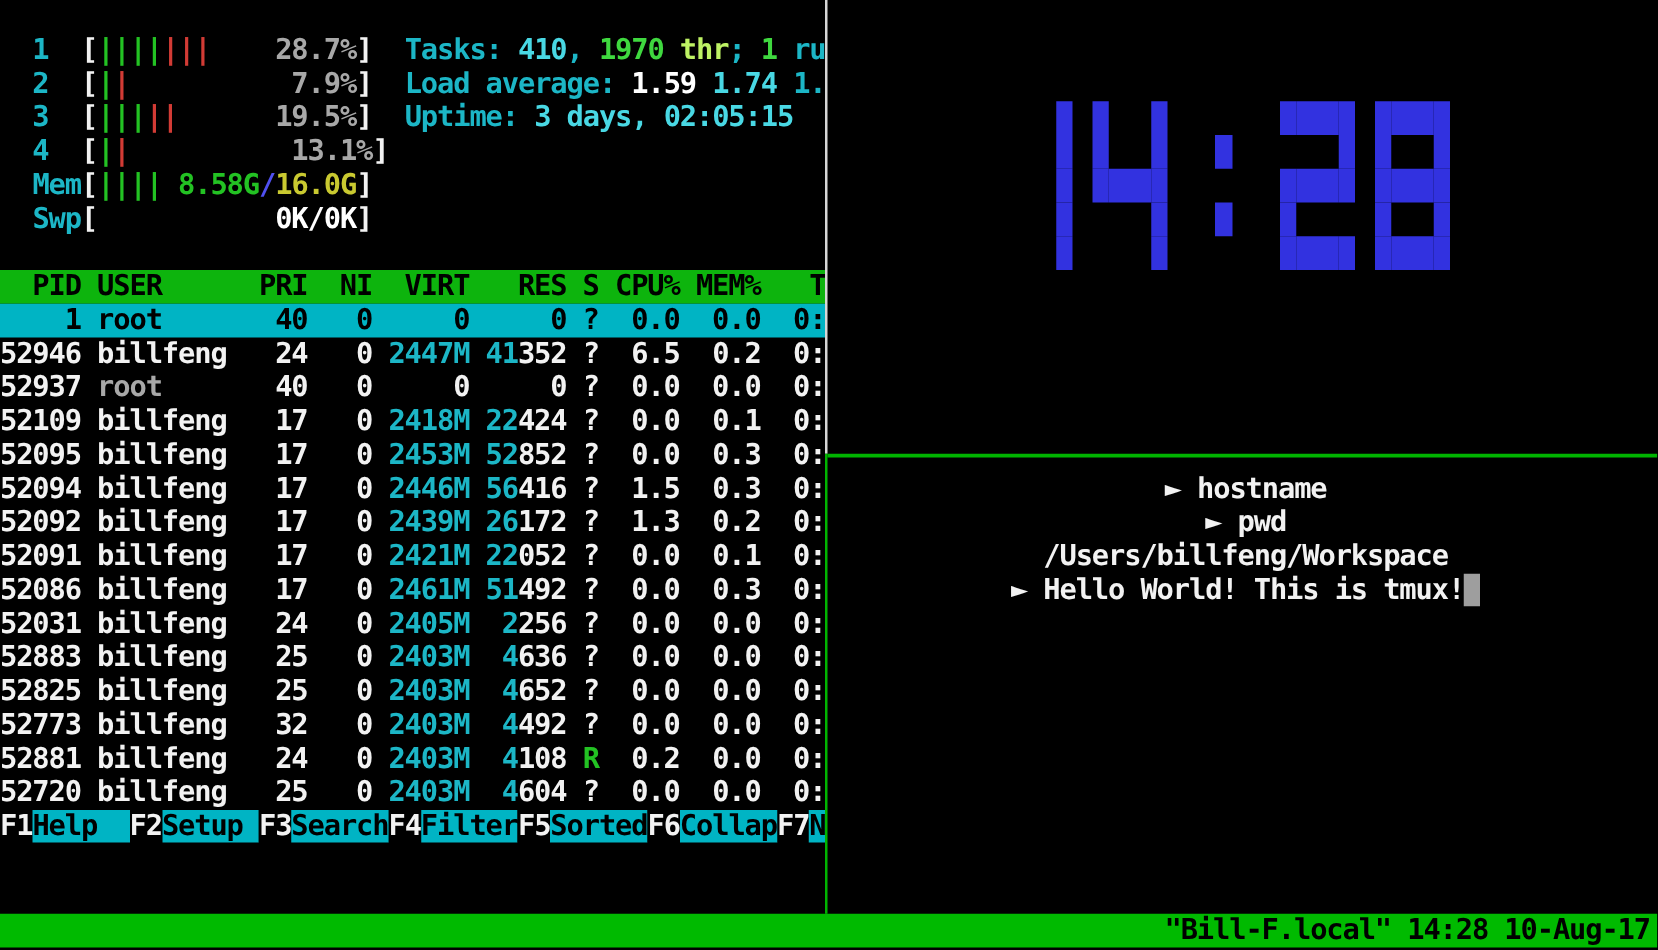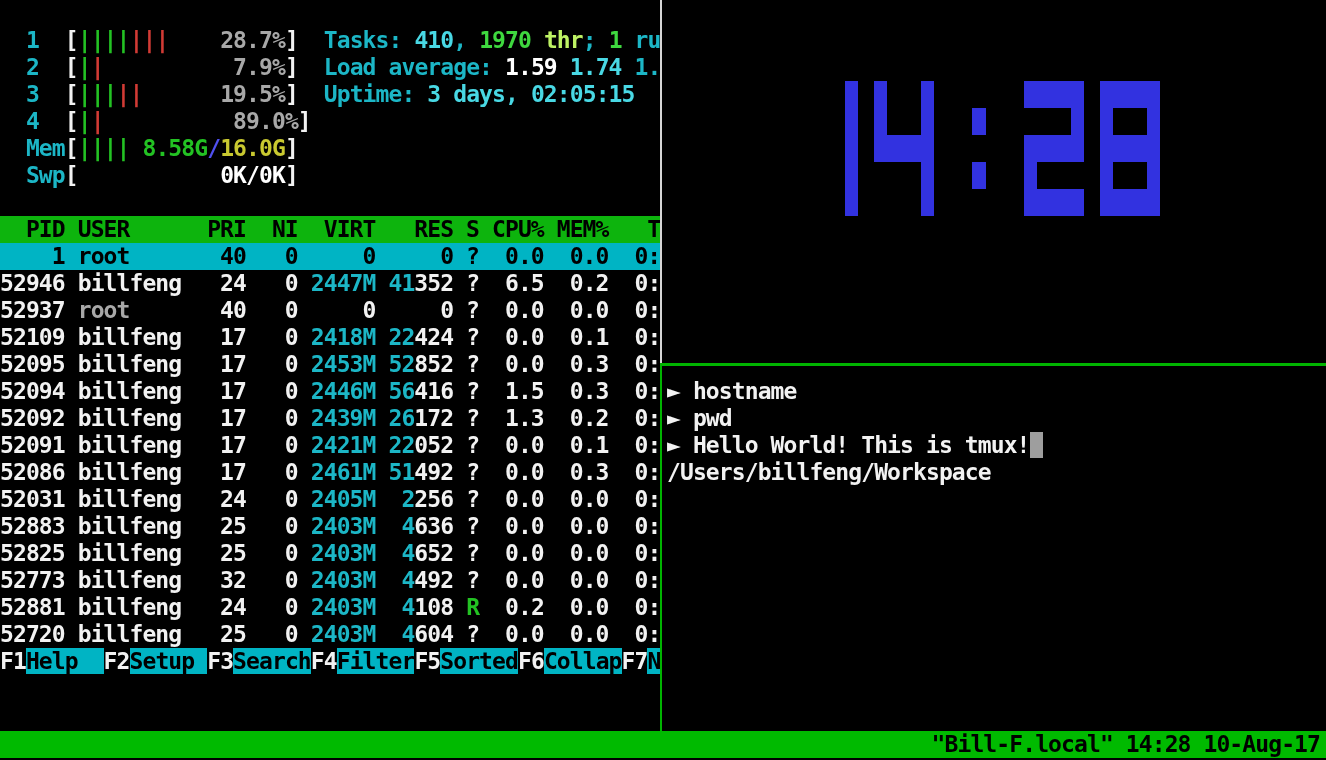--- a/index.html
+++ b/index.html
@@ -26,21 +26,21 @@
   .sel span{color:#000;}
   
   .fk{color:#f2f2f2;background:#000;}
   .fl{color:#000;background:#00b4c4;}
   
   .cur{background:#9e9e9e;color:#9e9e9e;}
   
   #htop-pane{left:0;top:0;width:660px;height:729px;}
   #clock-pane{left:663px;top:0;width:663px;height:363px;}
   #shell-pane{left:663px;top:366px;width:663px;height:365px;padding-top:12px;box-sizing:border-box;}
-  #shell-pane .tline{padding-left:4px;}
+  #shell-pane .tline{padding-left:4px;text-align:center;}
   .vline-top{position:absolute;left:660px;top:0;width:2px;height:363px;background:#d6d6d6;}
   .vline-bottom{position:absolute;left:660px;top:363px;width:2px;height:368px;background:#00b400;}
   .hline{position:absolute;left:662px;top:363px;width:664px;height:3px;background:#00b400;}
   
   #clock{position:absolute;left:135px;top:81px;display:flex;}
   .cdigit{width:60px;height:135px;display:grid;grid-template-columns:13px 34px 13px;grid-auto-rows:27px;}
   .ccolon{width:14px;height:135px;display:grid;grid-template-columns:14px;grid-auto-rows:27px;}
   .ccell{width:100%;height:100%;}
   
   #status-bar{position:absolute;left:0;top:731px;width:1326px;height:27px;background:#00ba00;color:#000;display:flex;}
@@ -51,21 +51,21 @@
 </head>
 <body>
 
 <div class="screen">
 
   <div class="pane" id="htop-pane">
       <div class="tline"></div>
       <div class="tline"><span class="cy">  1  </span><span class="wh">[</span><span class="gr">||||</span><span class="rd">|||</span><span>    </span><span class="gy">28.7%</span><span class="wh">]</span><span>  </span><span class="cy">Tasks: </span><span class="cyb">410</span><span class="cy">, </span><span class="grb">1970</span><span class="grd"> thr</span><span class="cy">; </span><span class="grb">1</span><span class="cy"> ru</span></div>
       <div class="tline"><span class="cy">  2  </span><span class="wh">[</span><span class="gr">|</span><span class="rd">|</span><span>          </span><span class="gy">7.9%</span><span class="wh">]</span><span>  </span><span class="cy">Load average: </span><span class="whb">1.59</span><span> </span><span class="cyb">1.74</span><span class="cy"> 1.</span></div>
       <div class="tline"><span class="cy">  3  </span><span class="wh">[</span><span class="gr">|||</span><span class="rd">||</span><span>      </span><span class="gy">19.5%</span><span class="wh">]</span><span>  </span><span class="cy">Uptime: </span><span class="cyb">3 days, 02:05:15</span></div>
-      <div class="tline"><span class="cy">  4  </span><span class="wh">[</span><span class="gr">|</span><span class="rd">|</span><span>          </span><span class="gy">89.0%</span><span class="wh">]</span></div>
+      <div class="tline"><span class="cy">  4  </span><span class="wh">[</span><span class="gr">|</span><span class="rd">|</span><span>          </span><span class="gy">13.1%</span><span class="wh">]</span></div>
       <div class="tline"><span>  </span><span class="cy">Mem</span><span class="wh">[</span><span class="gr">||||</span><span> </span><span class="gr">8.58G</span><span class="bl">/</span><span class="yl">16.0G</span><span class="wh">]</span></div>
       <div class="tline"><span>  </span><span class="cy">Swp</span><span class="wh">[</span><span>           </span><span class="whb">0K/0K</span><span class="wh">]</span></div>
       <div class="tline"></div>
       <div class="tline hdr"><span>  PID USER      PRI  NI  VIRT   RES S CPU% MEM%   T</span></div>
       <div class="tline sel"><span>    1 root       40   0     0     0 ?  0.0  0.0  0:</span></div>
       <div class="tline"><span class="wh">52946 billfeng   24   0 </span><span class="cy">2447M</span><span> </span><span class="cy">41</span><span class="wh">352</span><span class="wh"> ?  6.5  0.2  0:</span></div>
       <div class="tline"><span class="wh">52937 </span><span class="gy">root     </span><span> </span><span class="wh"> 40   0     0     0 ?  0.0  0.0  0:</span></div>
       <div class="tline"><span class="wh">52109 billfeng   17   0 </span><span class="cy">2418M</span><span> </span><span class="cy">22</span><span class="wh">424</span><span class="wh"> ?  0.0  0.1  0:</span></div>
       <div class="tline"><span class="wh">52095 billfeng   17   0 </span><span class="cy">2453M</span><span> </span><span class="cy">52</span><span class="wh">852</span><span class="wh"> ?  0.0  0.3  0:</span></div>
       <div class="tline"><span class="wh">52094 billfeng   17   0 </span><span class="cy">2446M</span><span> </span><span class="cy">56</span><span class="wh">416</span><span class="wh"> ?  1.5  0.3  0:</span></div>
@@ -161,21 +161,21 @@
           <div class="ccell" style="background: rgb(50, 50, 224);"></div>
           <div class="ccell" style="background: rgb(50, 50, 224);"></div>
           <div class="ccell" style="background: rgb(50, 50, 224);"></div>
         </div>
       </div>
   </div>
 
   <div class="pane" id="shell-pane">
       <div class="tline"><span class="wh">► </span><span class="wh">hostname</span></div>
       <div class="tline"><span class="wh">► </span><span class="wh">pwd</span></div>
+      <div class="tline"><span class="wh">/Users/billfeng/Workspace</span></div>
       <div class="tline"><span class="wh">► </span><span class="wh">Hello World! This is tmux!</span><span class="cur"> </span></div>
-      <div class="tline"><span class="wh">/Users/billfeng/Workspace</span></div>
     </div>
 
   <div id="status-bar">
     <div id="status-right" class="tline"><div class="tline"><span>"Bill-F.local" 14:28 10-Aug-17</span></div></div>
   </div>
 
 </div>
 
 </body></html>

